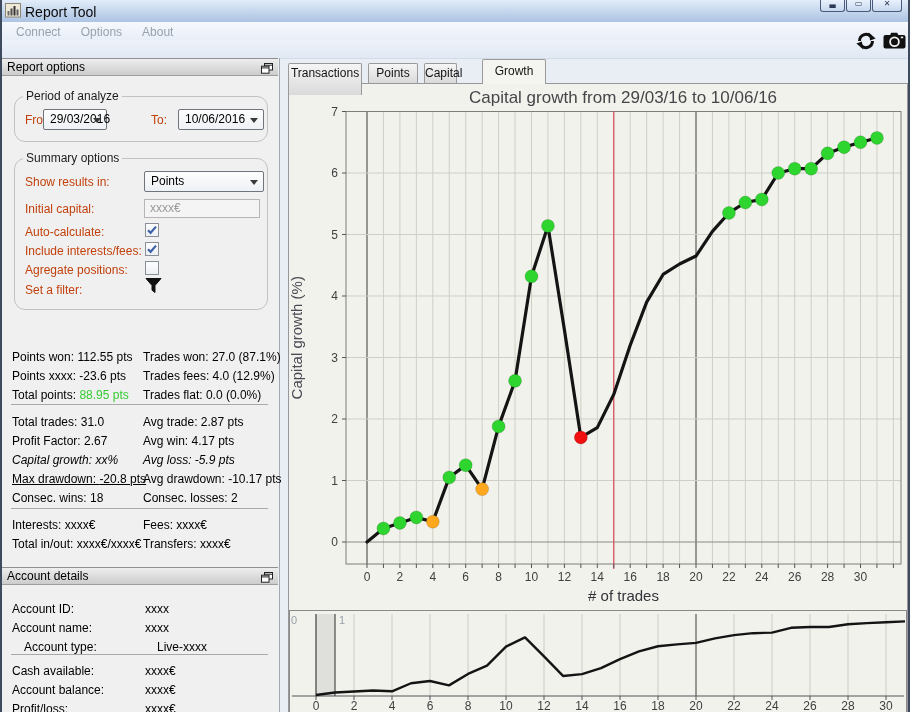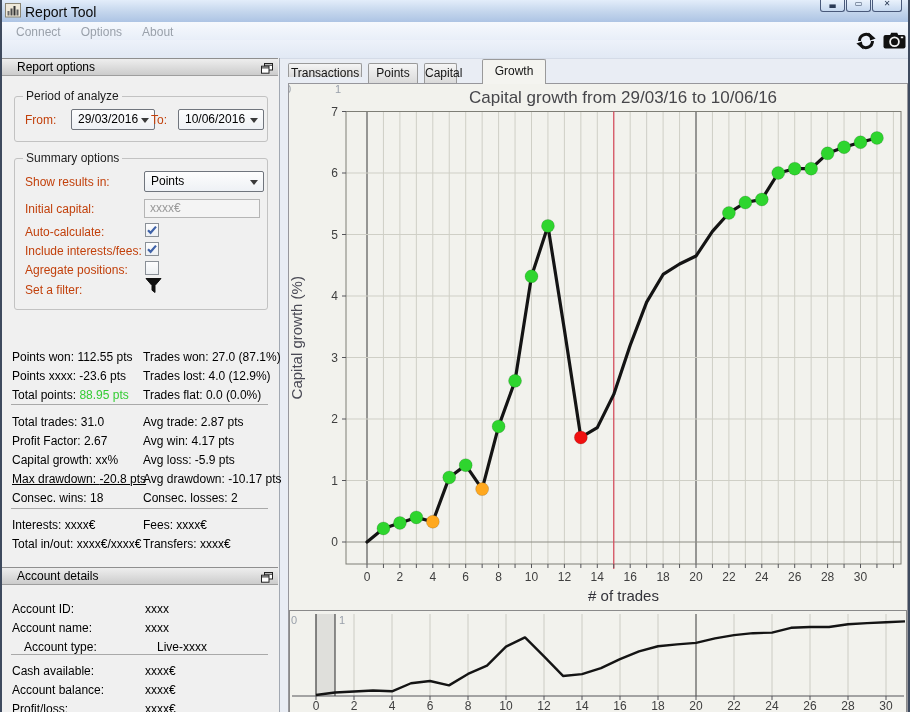--- a/index.html
+++ b/index.html
@@ -20,23 +20,23 @@
     background:linear-gradient(#f6f9fd,#e8eef8);}
   .menu-item{display:inline-block;padding:2px 10px;font-size:12px;color:#9aa1ab;cursor:default;}
   .toolbar{position:absolute;left:2px;top:40px;right:2px;height:18px;
     background:linear-gradient(#edf2fa,#e1e9f4);border-bottom:1px solid #d4dbe7;}
   .icon-btn{position:absolute;cursor:pointer;}
   
   .left-dock{position:absolute;left:2px;top:58px;width:277px;height:654px;
     background:#f0f0f0;border-right:1px solid #a2a8b2;}
   .dock-header{position:absolute;left:0;width:276px;height:18px;box-sizing:border-box;
     background:linear-gradient(#eeeeee,#cccccc);border-top:1px solid #8f8f8f;
-    border-bottom:1px solid #9e9e9e;font-size:12px;color:#000;line-height:16px;padding-left:15px;}
+    border-bottom:1px solid #9e9e9e;font-size:12px;color:#000;line-height:16px;padding-left:5px;}
   .float-btn{position:absolute;right:5px;top:3px;width:12px;height:11px;cursor:pointer;}
-  .grp{position:absolute;border:1px solid #c2c2c2;border-radius:3px;}
+  .grp{position:absolute;border:1px solid #c2c2c2;border-radius:11px;}
   .grp-title{position:absolute;top:-8px;left:8px;background:#f0f0f0;padding:0 3px;
     font-size:12px;color:#1c1c1c;white-space:nowrap;}
   .lbl{position:absolute;font-size:12px;color:#c2410c;white-space:nowrap;}
   .combo{position:absolute;height:21px;box-sizing:border-box;border:1px solid #70757d;
     border-radius:2px;background:linear-gradient(#fdfdfd,#eef1f5);font-size:12px;
     line-height:19px;padding-left:6px;cursor:pointer;}
   .combo::after{content:"";position:absolute;right:5px;top:8px;border:4px solid transparent;
     border-top:5px solid #3a3a3a;}
   .input-dis{position:absolute;height:19px;box-sizing:border-box;border:1px solid #b5b5b5;
     background:#f4f4f4;color:#9a9a9a;font-size:12px;line-height:17px;padding-left:5px;}
@@ -116,21 +116,21 @@
           <path d="M3.5,2.2 h8" stroke="#222"></path>
           <rect x="0.5" y="3.2" width="7.5" height="7" fill="#fff" stroke="#222"></rect>
           <path d="M0.5,4.9 h7.5" stroke="#222"></path>
         </svg>
       </span>
     </div>
 
     <div class="grp" style="left:12px;top:38px;width:252px;height:44px">
       <span class="grp-title">Period of analyze</span>
       <span class="lbl" style="left:10px;top:16px">From:</span>
-      <div class="combo" style="left:56px;top:12px;width:84px">
+      <div class="combo" style="left:28px;top:12px;width:64px">
         <span>29/03/2016</span>
       </div>
       <span class="lbl" style="left:136px;top:16px">To:</span>
       <div class="combo" style="left:163px;top:12px;width:86px">
         <span>10/06/2016</span>
       </div>
     </div>
 
     <div class="grp" style="left:12px;top:100px;width:252px;height:150px">
       <span class="grp-title">Summary options</span>
@@ -159,26 +159,26 @@
       <span class="lbl" style="left:10px;top:124px">Set a filter:</span>
       <span style="position:absolute;left:130px;top:118px;cursor:pointer">
         <svg width="17" height="17" viewBox="0 0 17 17">
           <polygon points="1,1.5 16,1.5 10,8.5 10,15.5 7,13.2 7,8.5" fill="#101010" stroke="#101010" stroke-linejoin="round"></polygon>
         </svg>
       </span>
     </div>
 
     <div id="summary-rows">
         <div class="srow" style="top: 292px;"><span>Points won: </span><span>112.55 pts</span><span class="rcol"><span>Trades won: </span><span>27.0 (87.1%)</span></span></div>
-        <div class="srow" style="top: 311px;"><span>Points xxxx: </span><span>-23.6 pts</span><span class="rcol"><span>Trades lost: </span><span>4.0 (12.9%)</span></span></div>
+        <div class="srow" style="top: 311px;"><span>Points xxxx: </span><span>-23.6 pts</span><span class="rcol"><span>Trades fees: </span><span>4.0 (12.9%)</span></span></div>
         <div class="srow" style="top: 330px;"><span>Total points: </span><span style="color:#33cc33">88.95 pts</span><span class="rcol"><span>Trades flat: </span><span>0.0 (0.0%)</span></span></div>
         <div class="sep" style="top: 346px;"></div>
         <div class="srow" style="top: 357px;"><span>Total trades: </span><span>31.0</span><span class="rcol"><span>Avg trade: </span><span>2.87 pts</span></span></div>
         <div class="srow" style="top: 376px;"><span>Profit Factor: </span><span>2.67</span><span class="rcol"><span>Avg win: </span><span>4.17 pts</span></span></div>
-        <div class="srow" style="top: 395px;"><span>Capital growth: </span><span>xx%</span><span class="rcol"><span>Avg loss: </span><span>-5.9 pts</span></span></div>
+        <div class="srow" style="top: 395px; font-style: italic;"><span>Capital growth: </span><span>xx%</span><span class="rcol"><span>Avg loss: </span><span>-5.9 pts</span></span></div>
         <div class="srow" style="top: 414px; text-decoration: underline;"><span>Max drawdown: </span><span>-20.8 pts</span><span class="rcol"><span>Avg drawdown: </span><span>-10.17 pts</span></span></div>
         <div class="srow" style="top: 433px;"><span>Consec. wins: </span><span>18</span><span class="rcol"><span>Consec. losses: </span><span>2</span></span></div>
         <div class="sep" style="top: 450px;"></div>
         <div class="srow" style="top: 460px;"><span>Interests: </span><span>xxxx€</span><span class="rcol"><span>Fees: </span><span>xxxx€</span></span></div>
         <div class="srow" style="top: 479px;"><span>Total in/out: </span><span>xxxx€/xxxx€</span><span class="rcol"><span>Transfers: </span><span>xxxx€</span></span></div>
       </div>
 
     <div class="dock-header" style="top:509px">
       <span>Account details</span>
       <span class="float-btn">
@@ -394,18 +394,18 @@
           <rect x="26" y="3" width="19" height="82" fill="rgba(90,90,90,0.12)"></rect>
           <line x1="26" y1="3" x2="26" y2="85" stroke="#4a4a4a" stroke-width="1.2"></line>
           <line x1="45" y1="3" x2="45" y2="85" stroke="#4a4a4a" stroke-width="1.2"></line>
           <polyline points="26,84 45,81.536 64,80.528 83,79.52 102,80.304 121,72.24 140,70 159,74.368 178,62.944 197,54.656000000000006 216,35.616 235,26.43200000000001 254,45.36 273,64.96000000000001 292,63.168 311,57.120000000000005 330,48.160000000000004 349,40.32 368,35.28000000000001 387,33.376000000000005 406,31.92 425,27.440000000000005 444,24.080000000000005 463,22.17600000000001 482,21.616 501,16.80000000000001 520,16.016000000000005 539,16.016000000000005 558,13.216000000000008 577,12.096000000000004 596,11.200000000000003 615,10.415999999999997" fill="none" stroke="#141414" stroke-width="2.4" stroke-linejoin="round"></polyline>
           <text x="1" y="13" font-size="11" fill="#99a0aa">0</text>
           <text x="49" y="13" font-size="11" fill="#99a0aa">1</text>
         </svg>
     </div>
   </div>
   <div id="tabbar">
-      <div class="tab" style="left: 288px; width: 74px; top: 63px; height: 14px; line-height: 19px;">Transactions</div>
+      <div class="tab" style="left: 288px; width: 74px; top: 63px; height: 32px; line-height: 19px;">Transactions</div>
       <div class="tab" style="left: 368px; width: 50px; top: 63px; height: 20px; line-height: 19px;">Points</div>
       <div class="tab" style="left: 424px; width: 33px; top: 63px; height: 20px; line-height: 19px;">Capital</div>
       <div class="tab active" style="left: 482px; width: 64px; top: 59px; height: 25px; line-height: 23px;">Growth</div>
     </div>
 </div>
 
 </body></html>

